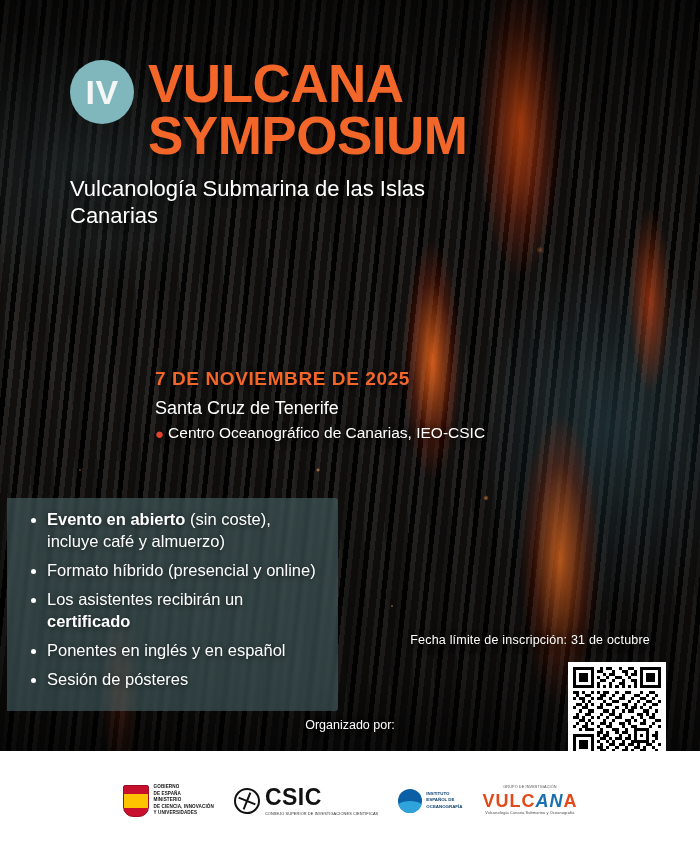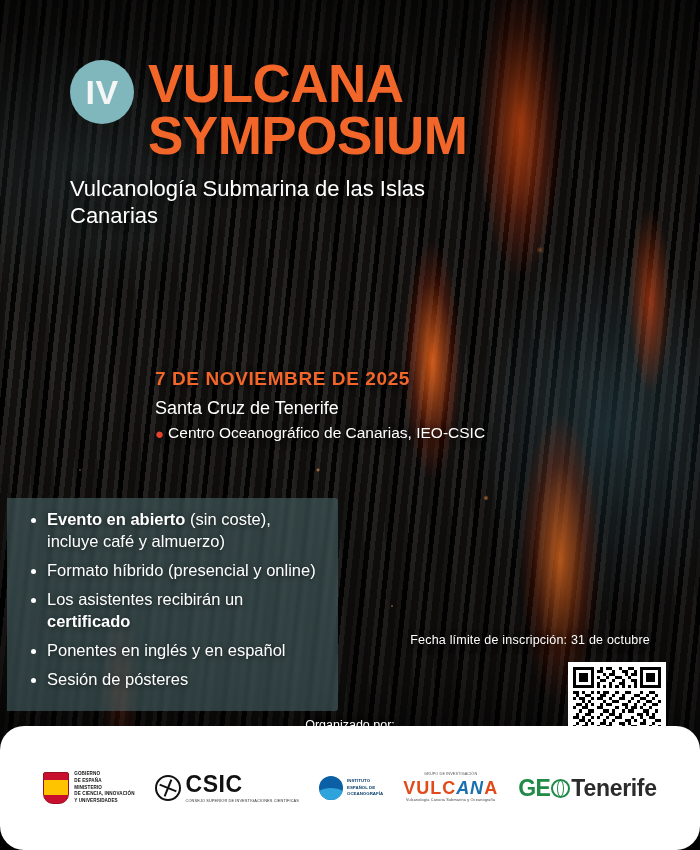--- a/index.html
+++ b/index.html
@@ -211,26 +211,25 @@
     box-sizing: border-box;
   }
   .qr svg { display: block; }
 
   
   .footer {
     position: absolute;
     left: 0;
     right: 0;
     bottom: 0;
-    height: 124px;
+    height: 99px;
     background: #ffffff;
     display: flex;
     flex-direction: column;
     align-items: center;
-    border-radius: 24px;
   }
   .organized-by {
     position: absolute;
     left: 0;
     right: 0;
     bottom: 110px;
     text-align: center;
     color: #ffffff;
     font-size: 12.5px;
     padding-bottom: 8px;
@@ -688,22 +687,17 @@
           <div>OCEANOGRAFÍA</div>
         </div>
       </div>
 
       <div class="logo-vulcana">
         <div class="pretitle">GRUPO DE INVESTIGACIÓN</div>
         <div class="word"><span>VULC</span><span class="blue">AN</span><span>A</span></div>
         <div class="sub">Vulcanología Canaria Submarina y Oceanografía</div>
       </div>
 
-      <div class="logo-geo">
-        <span class="geo">GE</span>
-        <span class="globe"></span>
-        <span class="ten">Tenerife</span>
-      </div>
 
     </div>
   </div>
 
 </div>
 
 </body></html>

